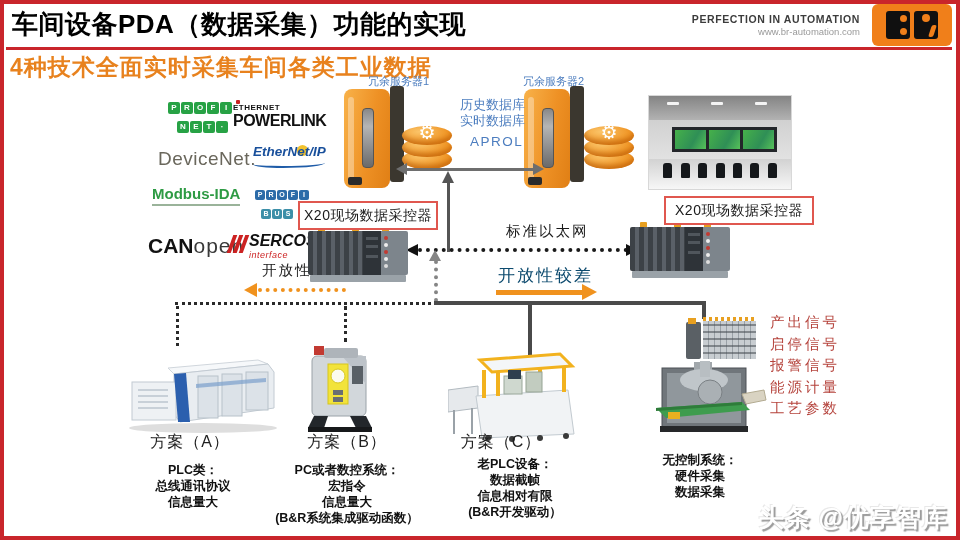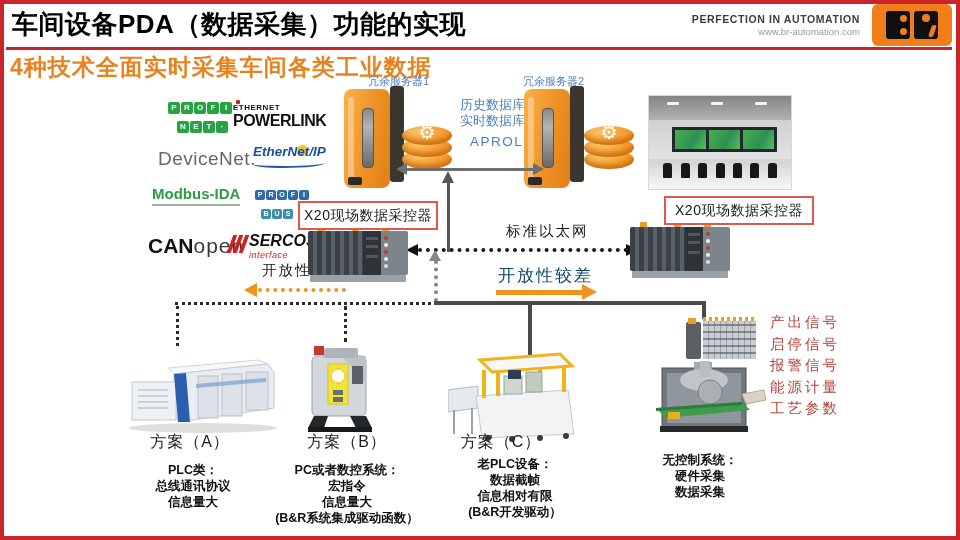--- a/index.html
+++ b/index.html
@@ -407,13 +407,14 @@
     <div>数据截帧</div>
     <div>信息相对有限</div>
     <div>(B&amp;R开发驱动）</div>
   </div>
   <div class="abs sol-desc" style="left:630px;top:452px;width:140px;">
     <div>无控制系统：</div>
     <div>硬件采集</div>
     <div>数据采集</div>
   </div>
 
+  <div class="abs watermark">头条 @优享智库</div>
 </div>
 
 </body></html>

